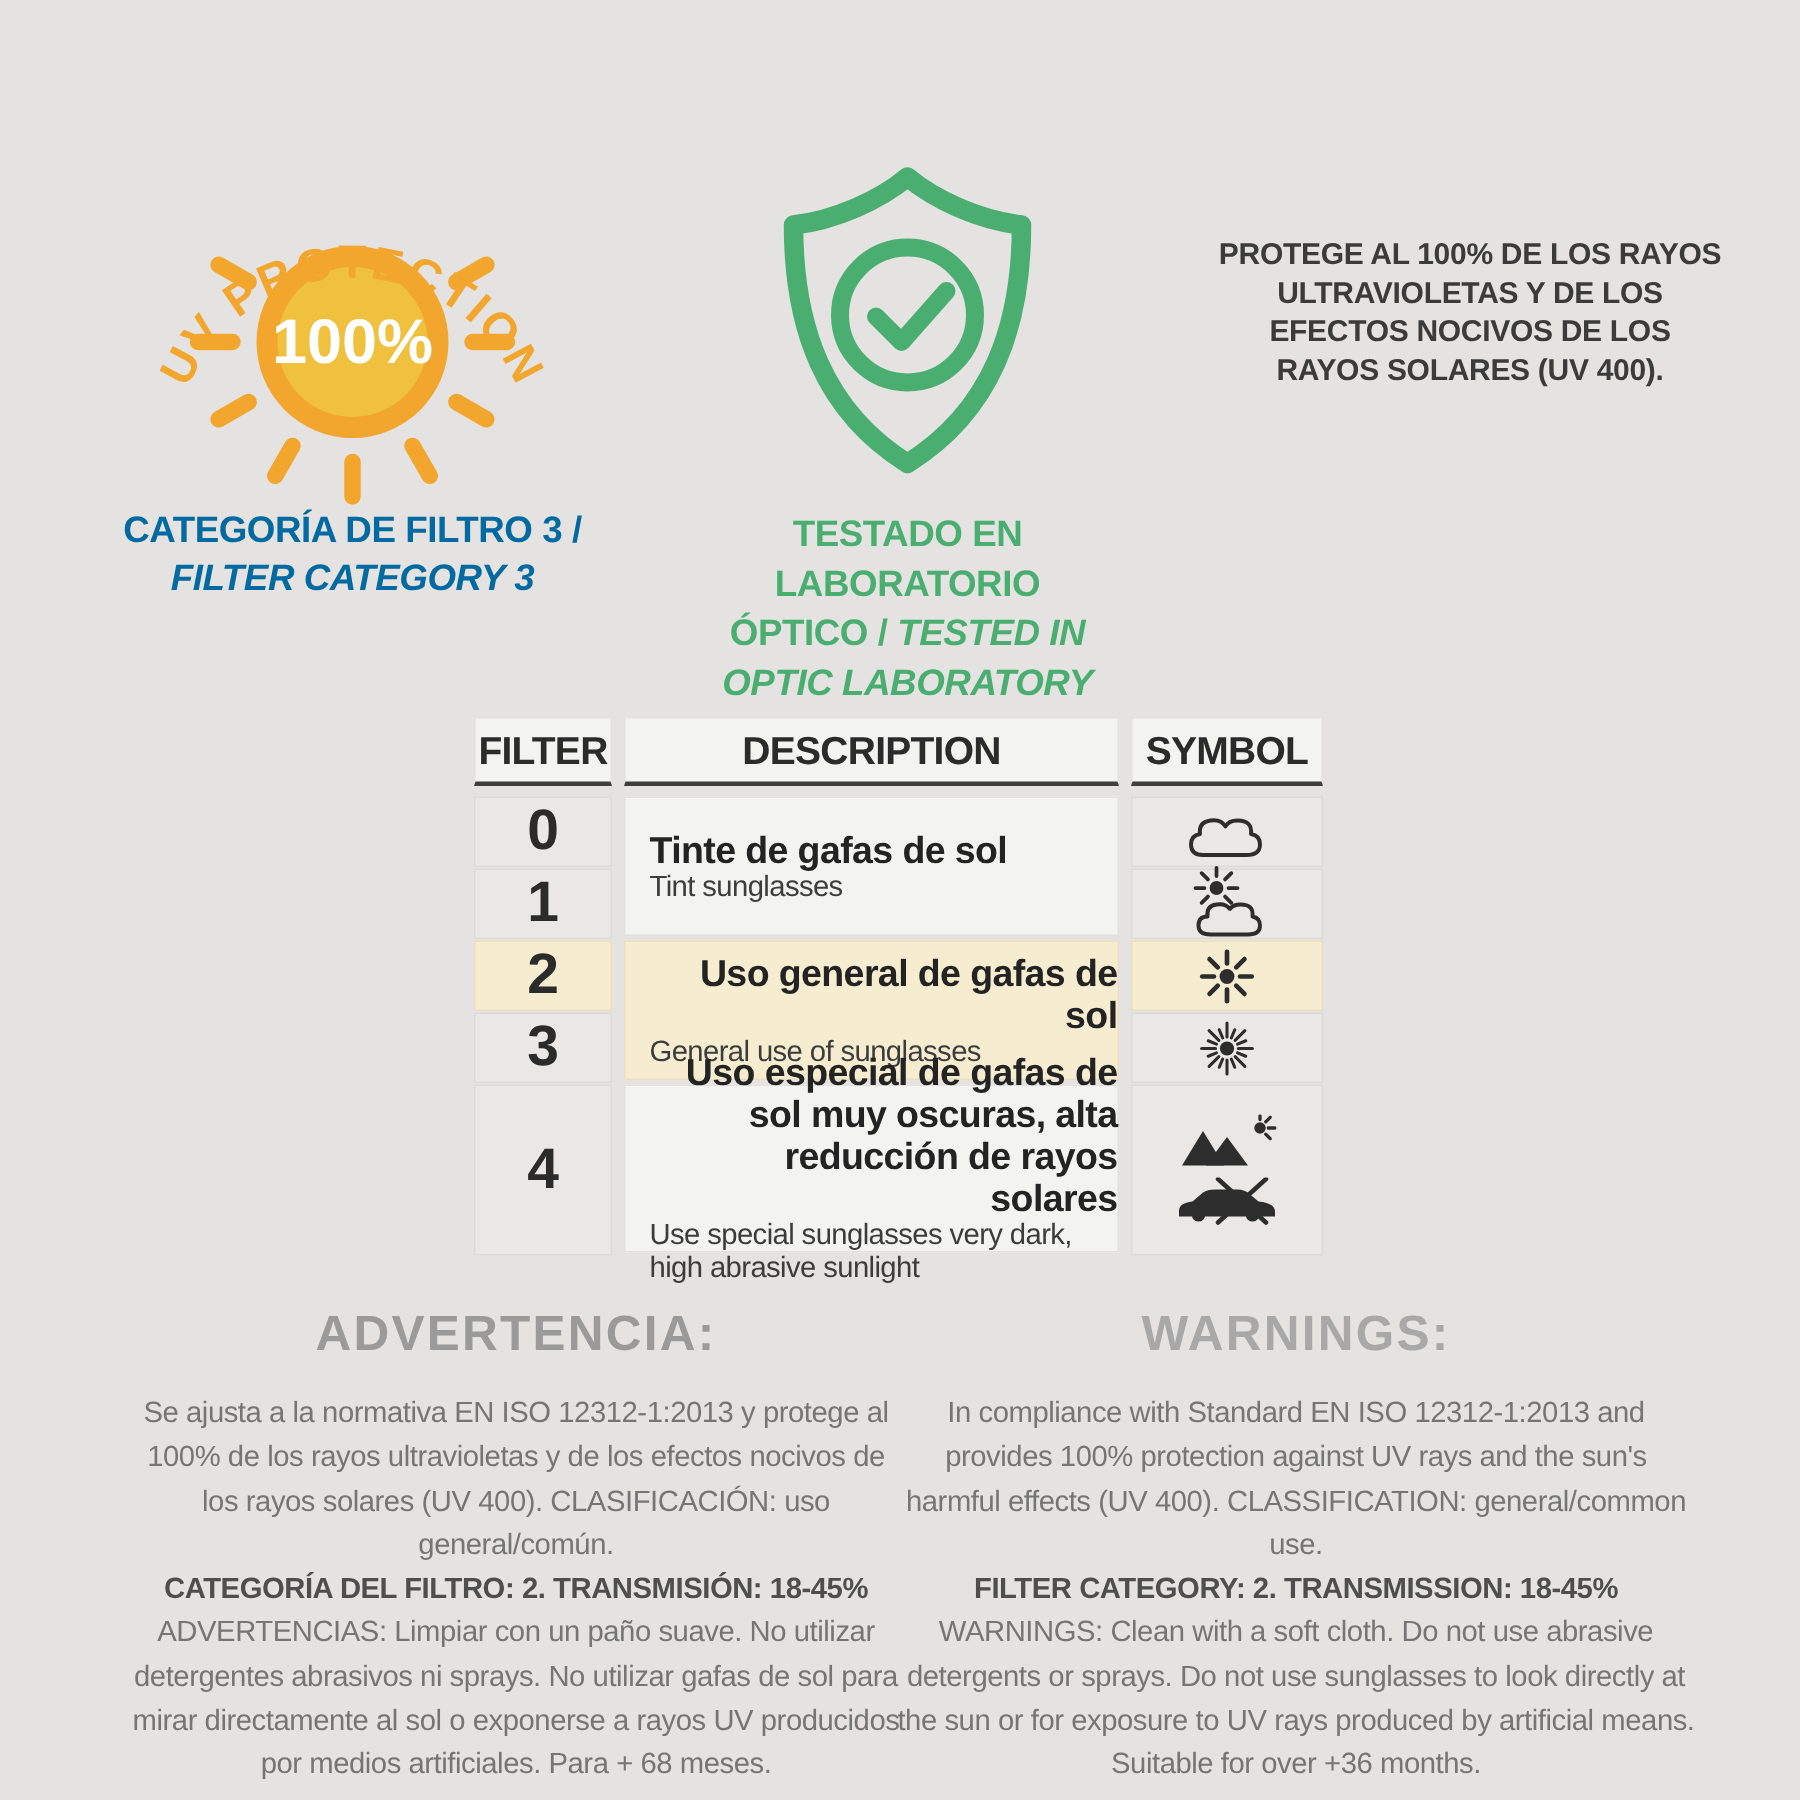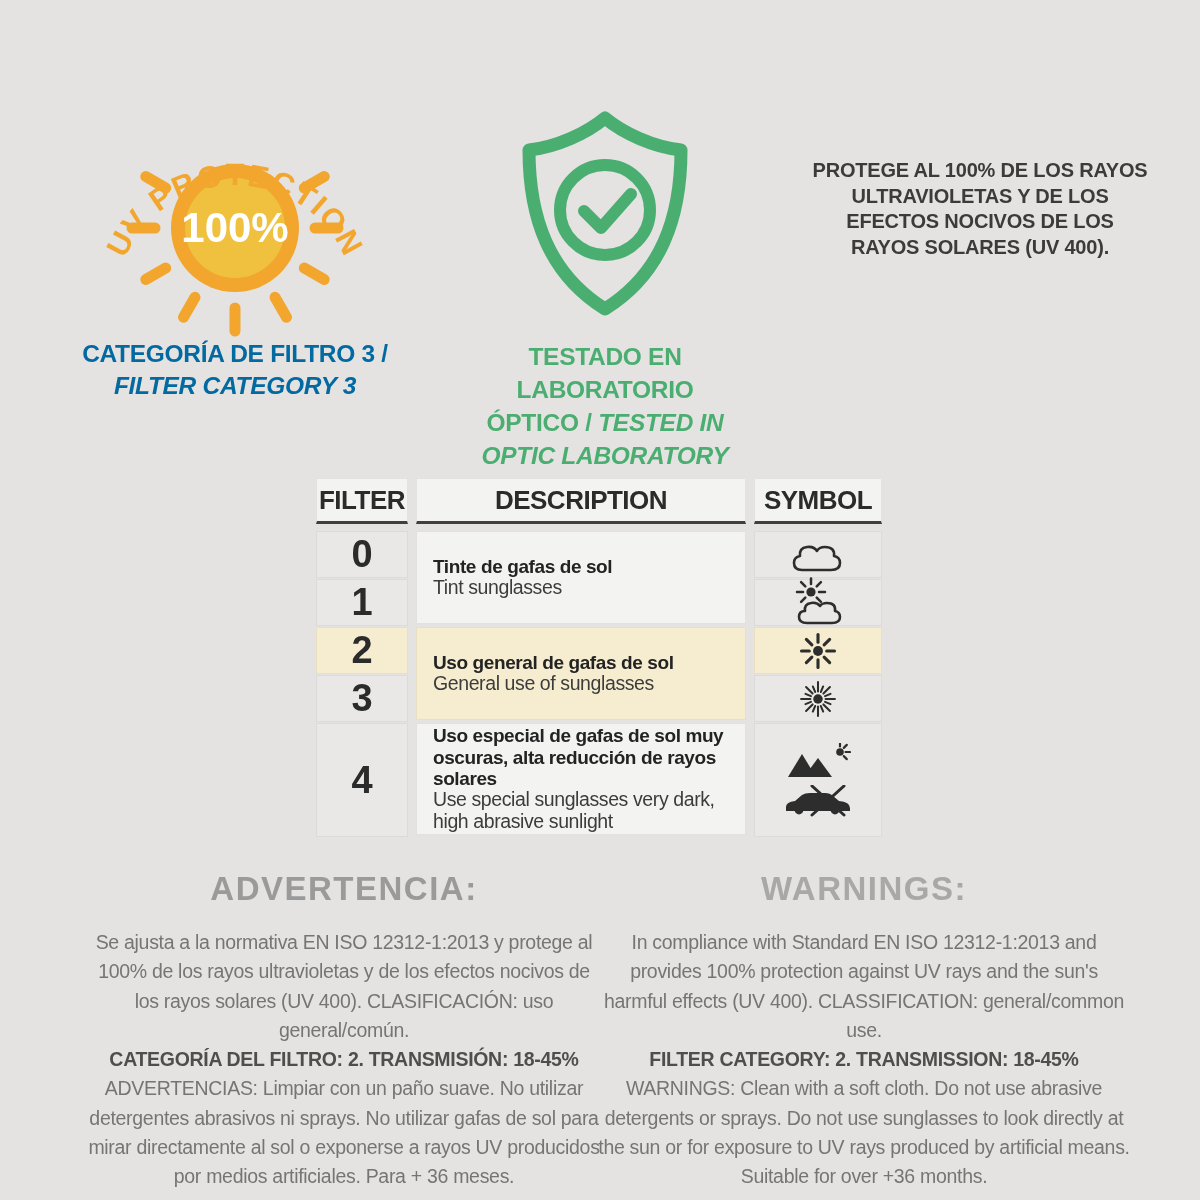--- a/index.html
+++ b/index.html
@@ -39,21 +39,21 @@
     display:flex;align-items:center;justify-content:center;height:42px;
     font-weight:700;font-size:26px;color:#2b2b2b;letter-spacing:-0.5px;
   }
   .cell{display:flex;align-items:center;justify-content:center;}
   .cell-grey{background:#e9e8e7;border:1px solid #dcdbda;}
   .cell-cream{background:#f6edd0;border:1px solid #eadfc0;}
   .cell-white{background:#f3f3f2;border:1px solid #e2e1e0;}
   .fcell{font-weight:700;font-size:38px;color:#2b2b2b;height:45px;}
   .f4{height:112px;}
   .dcell{flex-direction:column;align-items:flex-start;justify-content:center;padding-left:16px;box-sizing:border-box;}
-  .d-es{font-weight:700;font-size:19px;color:#232323;line-height:1.12;letter-spacing:-0.4px;}
+  .d-es{font-weight:700;font-size:25px;color:#232323;line-height:1.12;letter-spacing:-0.4px;text-align:right;}
   .d-en{font-weight:400;font-size:19.5px;color:#3c3c3c;line-height:1.12;letter-spacing:-0.4px;}
   .scell{height:45px;}
   .s4{height:112px;flex-direction:column;gap:4px;}
   .icon svg{display:block;}
   
   .warn{position:absolute;text-align:center;}
   .warn-es{left:84px;top:870px;width:520px;}
   .warn-en{left:598px;top:870px;width:532px;text-align:center;}
   .warn-title{font-weight:700;font-size:33px;letter-spacing:1.5px;margin:0 0 20px 0;}
   .warn-es .warn-title{color:#9a9a9a;}
@@ -215,21 +215,21 @@
           </g>
         </svg>
       </div>
     </div>
   </div>
 
   <div class="warn warn-es">
     <h2 class="warn-title">ADVERTENCIA:</h2>
     <p>Se ajusta a la normativa EN ISO 12312-1:2013 y protege al 100% de los rayos ultravioletas y de los efectos nocivos de los rayos solares (UV 400). CLASIFICACIÓN: uso general/común.</p>
     <p class="bold-line">CATEGORÍA DEL FILTRO: 2. TRANSMISIÓN: 18-45%</p>
-    <p>ADVERTENCIAS: Limpiar con un paño suave. No utilizar detergentes abrasivos ni sprays. No utilizar gafas de sol para mirar directamente al sol o exponerse a rayos UV producidos por medios artificiales. Para + 36 meses.</p>
+    <p>ADVERTENCIAS: Limpiar con un paño suave. No utilizar detergentes abrasivos ni sprays. No utilizar gafas de sol para mirar directamente al sol o exponerse a rayos UV producidos por medios artificiales. Para + 68 meses.</p>
   </div>
 
   <div class="warn warn-en">
     <h2 class="warn-title">WARNINGS:</h2>
     <p>In compliance with Standard EN ISO 12312-1:2013 and provides 100% protection against UV rays and the sun's harmful effects (UV 400). CLASSIFICATION: general/common use.</p>
     <p class="bold-line">FILTER CATEGORY: 2. TRANSMISSION: 18-45%</p>
     <p>WARNINGS: Clean with a soft cloth. Do not use abrasive detergents or sprays. Do not use sunglasses to look directly at the sun or for exposure to UV rays produced by artificial means. Suitable for over +36 months.</p>
   </div>
 
 </div>

